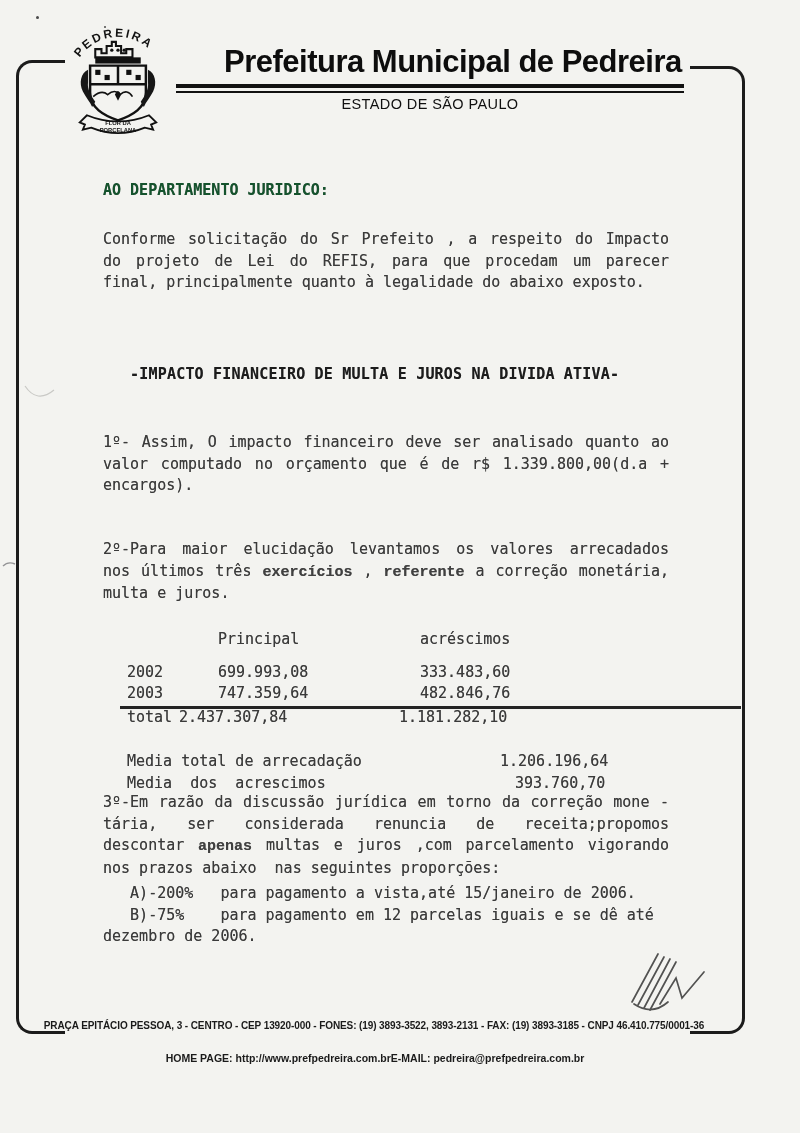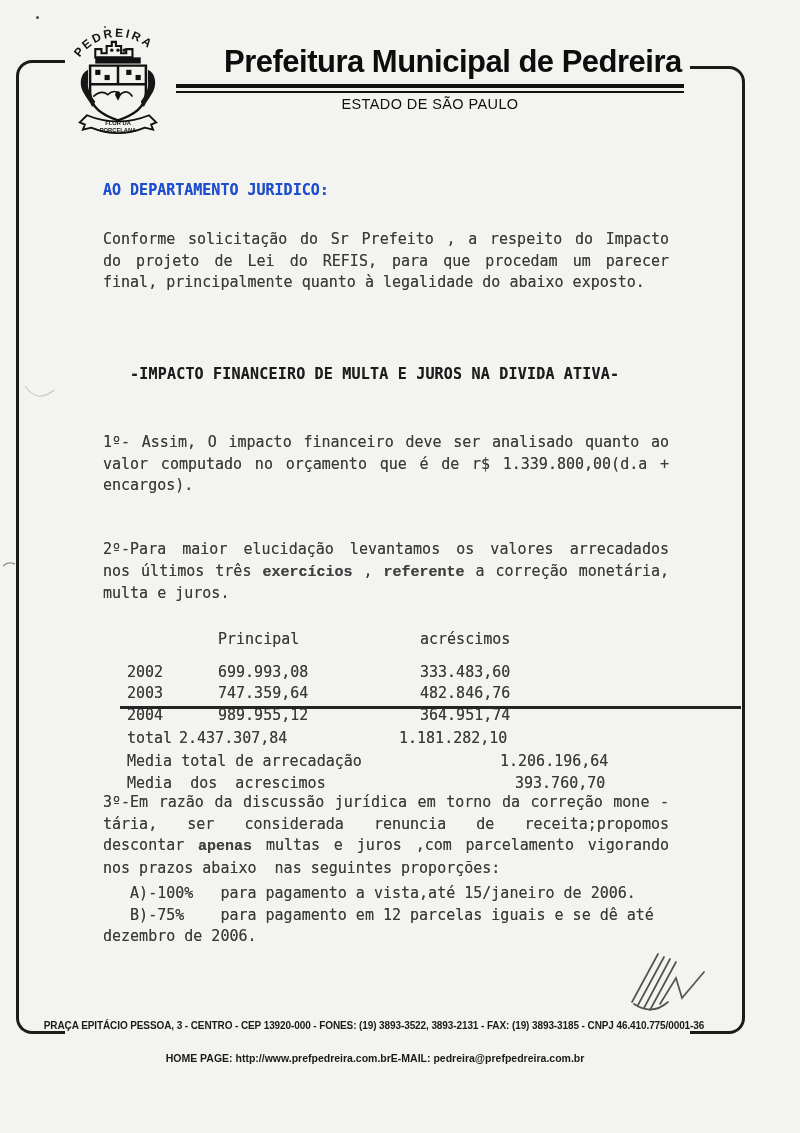--- a/index.html
+++ b/index.html
@@ -37,21 +37,21 @@
   .logo { position:absolute; left:56px; top:16px; width:124px; height:122px; }
   
   .sec {
     position:absolute; left:103px; width:566px;
     font-size:15px; line-height:21.5px;
     text-shadow:0 0 0.5px rgba(40,40,40,0.55);
   }
   .jl { text-align:justify; text-align-last:justify; }
   .pl { white-space:pre; }
   .bold { font-weight:700; color:#404040;font-family:Liberation Mono, monospace; }
-  .salutation { font-weight:700; color:#1d4ed8; }
+  .salutation { font-weight:700; color:#14532d; }
   .doc-title { font-weight:700; color:#1c1c1c; margin-left:27px; letter-spacing:0.2px; }
   
   .trow { position:relative; height:21.5px; }
   .trow span { position:absolute; white-space:pre;margin-top:12px; }
   .table-rule { position:absolute; left:17px; top:89px; width:621px; height:2.5px; background:#242424; }
   
   .pen-mark-1 { position:absolute; left:22px; top:380px; width:34px; height:28px; opacity:0.4; }
   .pen-mark-2 { position:absolute; left:1px; top:558px; width:16px; height:12px; opacity:0.6; }
   .speck { position:absolute; width:3px; height:3px; border-radius:50%; background:#4a4a4a; }
   .signature { position:absolute; left:616px; top:946px; width:98px; height:78px; }
@@ -150,25 +150,20 @@
     <div class="trow" style="top:11px;">
       <span style="left:24px;">2002</span>
       <span style="left:115px;">699.993,08</span>
       <span style="left:317px;">333.483,60</span>
     </div>
     <div class="trow" style="top:11px;">
       <span style="left:24px;">2003</span>
       <span style="left:115px;">747.359,64</span>
       <span style="left:317px;">482.846,76</span>
     </div>
-    <div class="trow" style="top:11px;">
-      <span style="left:24px;">2004</span>
-      <span style="left:115px;">989.955,12</span>
-      <span style="left:317px;">364.951,74</span>
-    </div>
     <div class="table-rule"></div>
     <div class="trow" style="top:13px;">
       <span style="left:24px;">total</span>
       <span style="left:76px;">2.437.307,84</span>
       <span style="left:296px;">1.181.282,10</span>
     </div>
   </div>
 
   <div class="sec" style="top:739px;">
     <div class="trow">
@@ -182,21 +177,21 @@
   </div>
 
   <div class="sec" style="top:792px;">
     <div class="jl">3º-Em razão da discussão jurídica em torno da correção mone -</div>
     <div class="jl">tária, ser considerada renuncia de receita;propomos</div>
     <div class="jl"><span>descontar</span> <span class="bold">apenas</span> <span>multas e juros ,com parcelamento vigorando</span></div>
     <div class="pl">nos prazos abaixo  nas seguintes proporções:</div>
   </div>
 
   <div class="sec" style="top:883px;">
-    <div class="pl">   A)-100%   para pagamento a vista,até 15/janeiro de 2006.</div>
+    <div class="pl">   A)-200%   para pagamento a vista,até 15/janeiro de 2006.</div>
     <div class="pl">   B)-75%    para pagamento em 12 parcelas iguais e se dê até</div>
     <div class="pl">dezembro de 2006.</div>
   </div>
 
   <svg class="pen-mark-1" viewBox="0 0 34 28">
     <path d="M3 6 Q15 24 32 10" fill="none" stroke="#8a8a86" stroke-width="1.2"></path>
   </svg>
   <svg class="pen-mark-2" viewBox="0 0 16 12">
     <path d="M2 8 Q7 3 14 6" fill="none" stroke="#55555a" stroke-width="1.4"></path>
   </svg>

